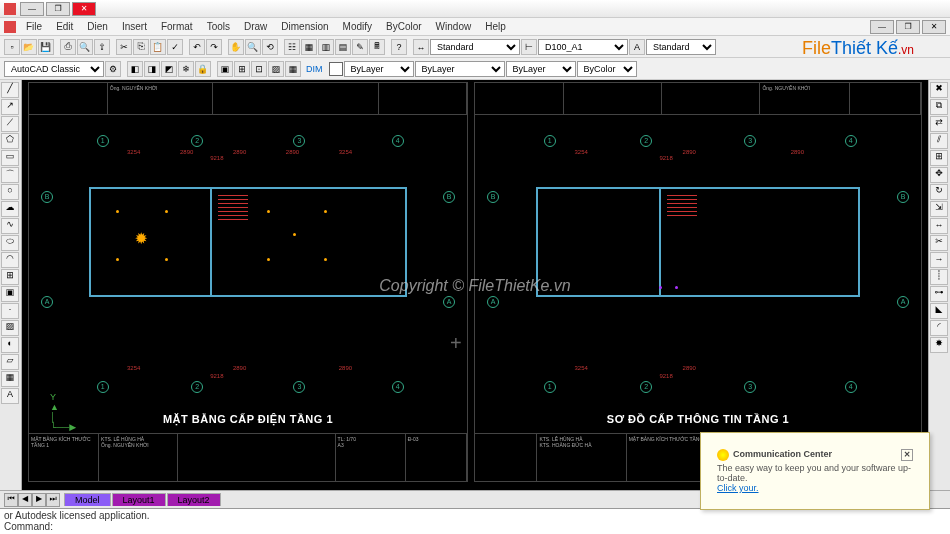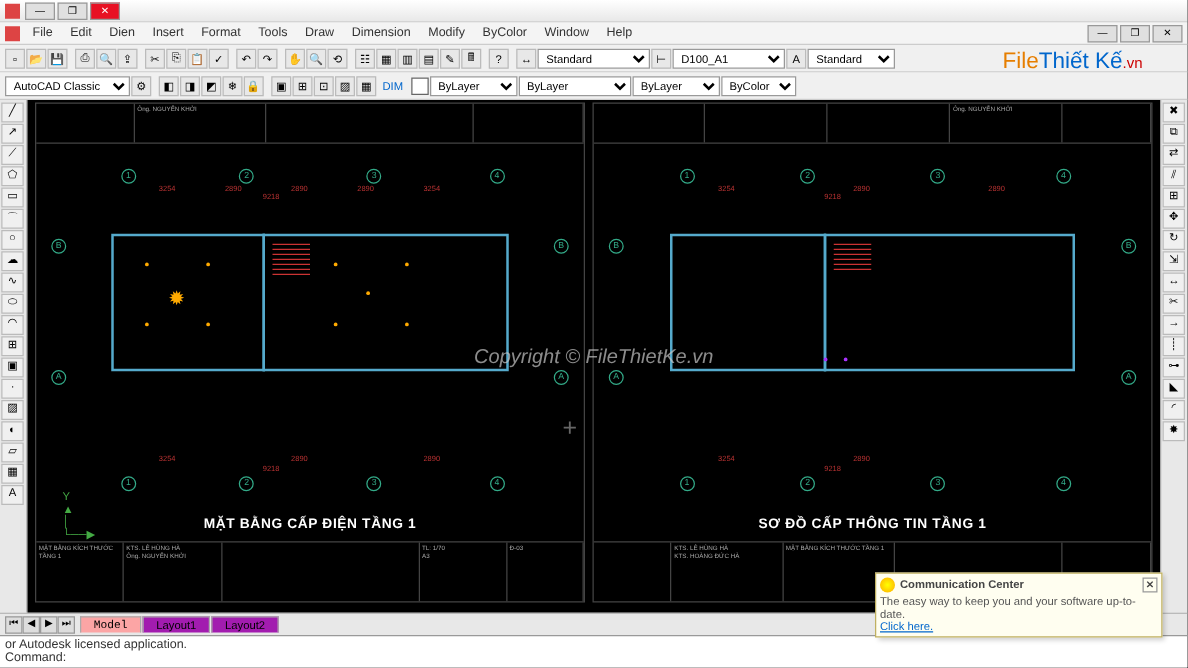--- a/index.html
+++ b/index.html
@@ -45,28 +45,28 @@
 .room-outline { position: absolute; border: 2px solid #5ac; }
 .stair { position: absolute; }
 .stair-step { position: absolute; background: #c33; height: 1px; }
 .elec-dot { position: absolute; width: 3px; height: 3px; background: #fa0; border-radius: 50%; }
 .elec-star { position: absolute; color: #fa0; font-size: 16px; }
 .cross { position: absolute; color: #666; font-size: 20px; pointer-events: none; }
 .y-axis { position: absolute; color: #4a4; font-size: 9px; }
 
 .tabs { height: 18px; background: #e8e8e8; display: flex; align-items: center; padding: 0 4px; border-top: 1px solid #aaa; }
 .tab { padding: 1px 10px; font-size: 9px; background: #a21caf; border: 1px solid #aaa; border-bottom: none; margin-right: 1px; cursor: pointer; }
-.tab.active { background: #fca5a5; font-family: Liberation Mono, monospace; }
+.tab.active { background: #8b5cf6; }
 .tab-nav { display: flex; gap: 0; margin-right: 4px; }
 .tab-nav-btn { width: 14px; height: 14px; background: #ddd; border: 1px solid #999; font-size: 8px; text-align: center; cursor: pointer; }
 
 .cmdarea { height: 34px; background: #fff; border-top: 1px solid #999; font-family: monospace; font-size: 10px; padding: 1px 4px; color: #333; overflow: hidden; }
 .cmdline { white-space: nowrap; }
 
-.commcenter { position: absolute; right: 20px; bottom: 24px; width: 230px; background: #fffef0; border: 1px solid #c0b060; padding: 3px; font-size: 9px; box-shadow: 2px 2px 4px rgba(0,0,0,0.2); }
+.commcenter { position: absolute; right: 20px; bottom: 24px; width: 230px; background: #fffef0; border: 1px solid #c0b060; padding: 16px; font-size: 9px; box-shadow: 2px 2px 4px rgba(0,0,0,0.2); }
 .commcenter .cc-title { font-weight: bold; color: #444; display: flex; justify-content: space-between; }
 .commcenter .cc-close { cursor: pointer; width: 12px; height: 12px; border: 1px solid #999; text-align: center; line-height: 10px; font-size: 8px; }
 .commcenter .cc-body { color: #555; margin-top: 2px; }
 .commcenter .cc-link { color: #06c; text-decoration: underline; cursor: pointer; }
 .commcenter .cc-icon { display: inline-block; width: 12px; height: 12px; background: radial-gradient(#ff0,#fa0); border-radius: 50%; margin-right: 4px; vertical-align: middle; }
 
 .watermark { position: absolute; left: 50%; top: 50%; transform: translate(-50%,-50%); color: rgba(200,200,200,0.7); font-size: 16px; pointer-events: none; font-style: italic; margin-top: 19px; }
 .brand { position: absolute; right: 36px; top: 38px; font-size: 18px; font-weight: normal; pointer-events: none; }
 .brand .b1 { color: #e67e00; }
 .brand .b2 { color: #0066cc; }
@@ -355,19 +355,19 @@
   <div class="cmdline">or Autodesk licensed application.</div>
   <div class="cmdline">Command:</div>
 </div>
 
 <div class="commcenter">
   <div class="cc-title">
     <span><span class="cc-icon"></span><span>Communication Center</span></span>
     <span class="cc-close">✕</span>
   </div>
   <div class="cc-body">The easy way to keep you and your software up-to-date.</div>
-  <div class="cc-link">Click here.</div>
+  <div class="cc-link">Click your.</div>
 </div>
 
 <div class="watermark">Copyright © FileThietKe.vn</div>
 <div class="brand">
   <span class="b1">File</span><span class="b2">Thiết Kế</span><span class="b3">.vn</span>
 </div>
 
 </body></html>

